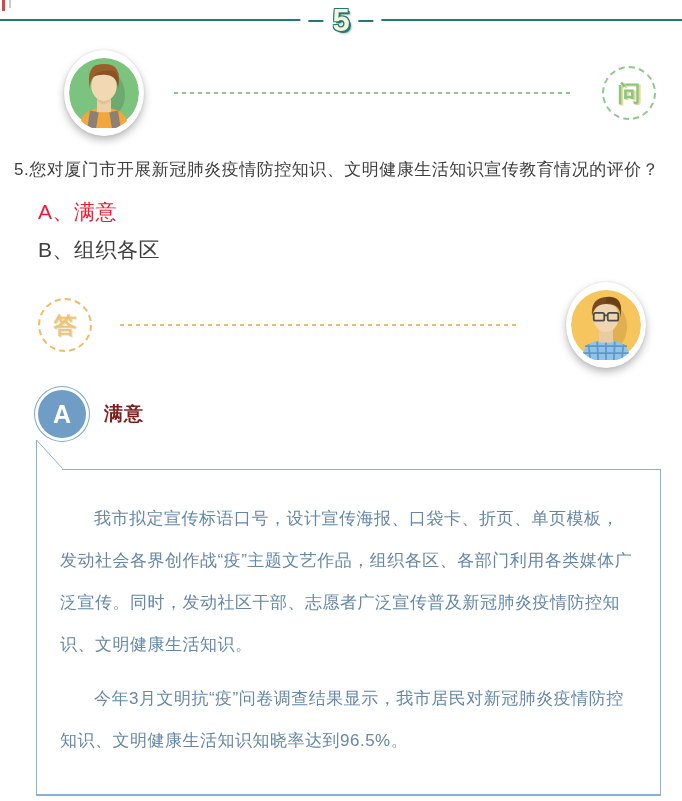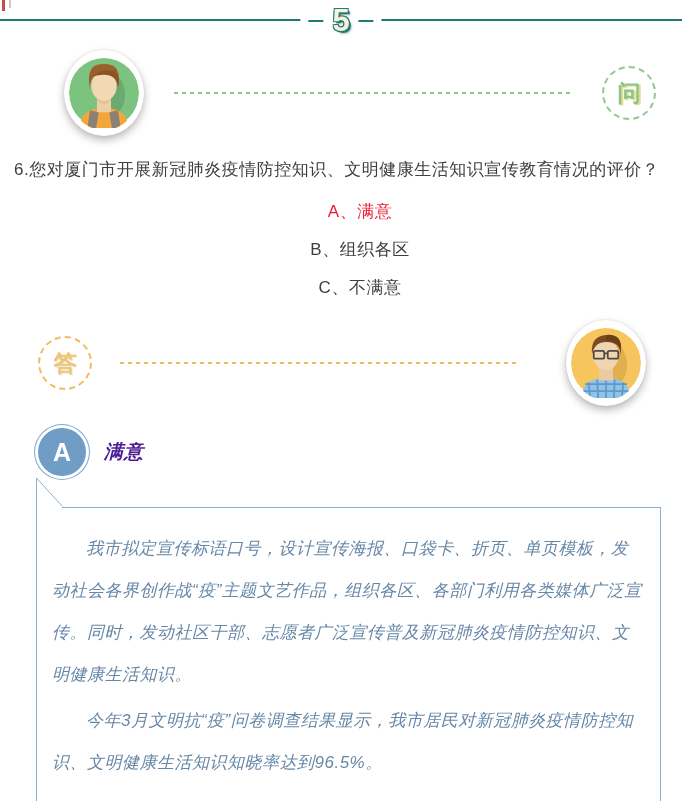--- a/index.html
+++ b/index.html
@@ -33,35 +33,35 @@
   .dotline.orange{color:#f0bc62;margin-left:28px;margin-right:48px;}
 
   .badge{flex:0 0 auto;width:50px;height:50px;border-radius:50%;display:flex;align-items:center;justify-content:center;
     font-size:23px;font-weight:bold;}
   .badge.ask{border:2px dashed #90c890;color:#86c686;text-shadow:2px 1px 0 #ead98f;}
   .badge.ans{border:2px dashed #f0bc62;color:#f3c272;text-shadow:1px 1px 0 #d8e3d2;}
 
   
   .q-text{margin:8px 14px 0 14px;font-size:17px;line-height:43px;color:#3e3e3e;letter-spacing:.5px;}
   .options{margin:2px 0 0 38px;}
-  .option{font-size:17px;line-height:38px;color:#3e3e3e;letter-spacing:.5px;text-align:center;}
+  .option{font-size:21px;line-height:38px;color:#3e3e3e;letter-spacing:.5px;}
   .option.selected{color:#ee1b33;}
 
   
   .ans-head{display:flex;align-items:center;margin:12px 0 0 38px;height:58px;}
   .a-circle{width:48px;height:48px;border-radius:50%;background:#6f9dc6;color:#fff;font-weight:bold;font-size:25px;
     display:flex;align-items:center;justify-content:center;box-shadow:0 0 0 3px #fff,0 0 0 4px #7fa8cf;}
-  .ans-label{margin-left:18px;font-size:19px;font-weight:bold;color:#4c1d95;letter-spacing:1px;font-style:italic;}
+  .ans-label{margin-left:18px;font-size:19px;font-weight:bold;color:#7f1d1d;letter-spacing:1px;}
 
   
   .bubble{position:relative;margin:26px 21px 0 36px;border:1px solid #87b0d5;border-top:none;border-bottom-width:2px;
     padding:17px 14px 20px 11px;min-height:178px;}
   .bubble::before{content:"";position:absolute;top:0;left:25px;right:0;height:1px;background:#87b0d5;}
   .bubble .notch{position:absolute;left:-1px;top:-29px;width:27px;height:29px;}
-  .bubble p{margin:4px;text-indent:2em;font-size:17px;line-height:42px;color:#6687a7;letter-spacing:.5px;font-style:italic;}
+  .bubble p{margin:12px;text-indent:2em;font-size:17px;line-height:42px;color:#6687a7;letter-spacing:.5px;}
 </style>
 </head>
 <body>
 
 <div class="page">
   <div class="edge-mark"></div>
   <div class="edge-mark2"></div>
 
   <div class="divider">
     <div class="rule"></div>
@@ -86,26 +86,25 @@
         <path d="M24 36 Q18 6 40 7 Q62 6 56 36 Q57 18 40 17 Q23 18 24 36 Z" fill="#9b5f2b"></path>
         <path d="M27 22 Q34 12 52 15 Q58 20 56 33 Q54 19 40 19 Q30 19 27 22 Z" fill="#8a5226"></path>
       </svg>
     </div>
     <div class="dotline green"></div>
     <div class="badge ask">
       <span>问</span>
     </div>
   </div>
 
-  <div class="q-text">6.您对厦门市开展新冠肺炎疫情防控知识、文明健康生活知识宣传教育情况的评价？</div>
+  <div class="q-text">5.您对厦门市开展新冠肺炎疫情防控知识、文明健康生活知识宣传教育情况的评价？</div>
 
   <div class="options">
     <div class="option selected">A、满意</div>
     <div class="option">B、组织各区</div>
-    <div class="option">C、不满意</div>
   </div>
 
   <div class="a-row">
     <div class="badge ans">
       <span>答</span>
     </div>
     <div class="dotline orange"></div>
     <div class="avatar">
       <svg viewBox="0 0 80 80">
         <circle cx="40" cy="40" r="40" fill="#f6c55e"></circle>

